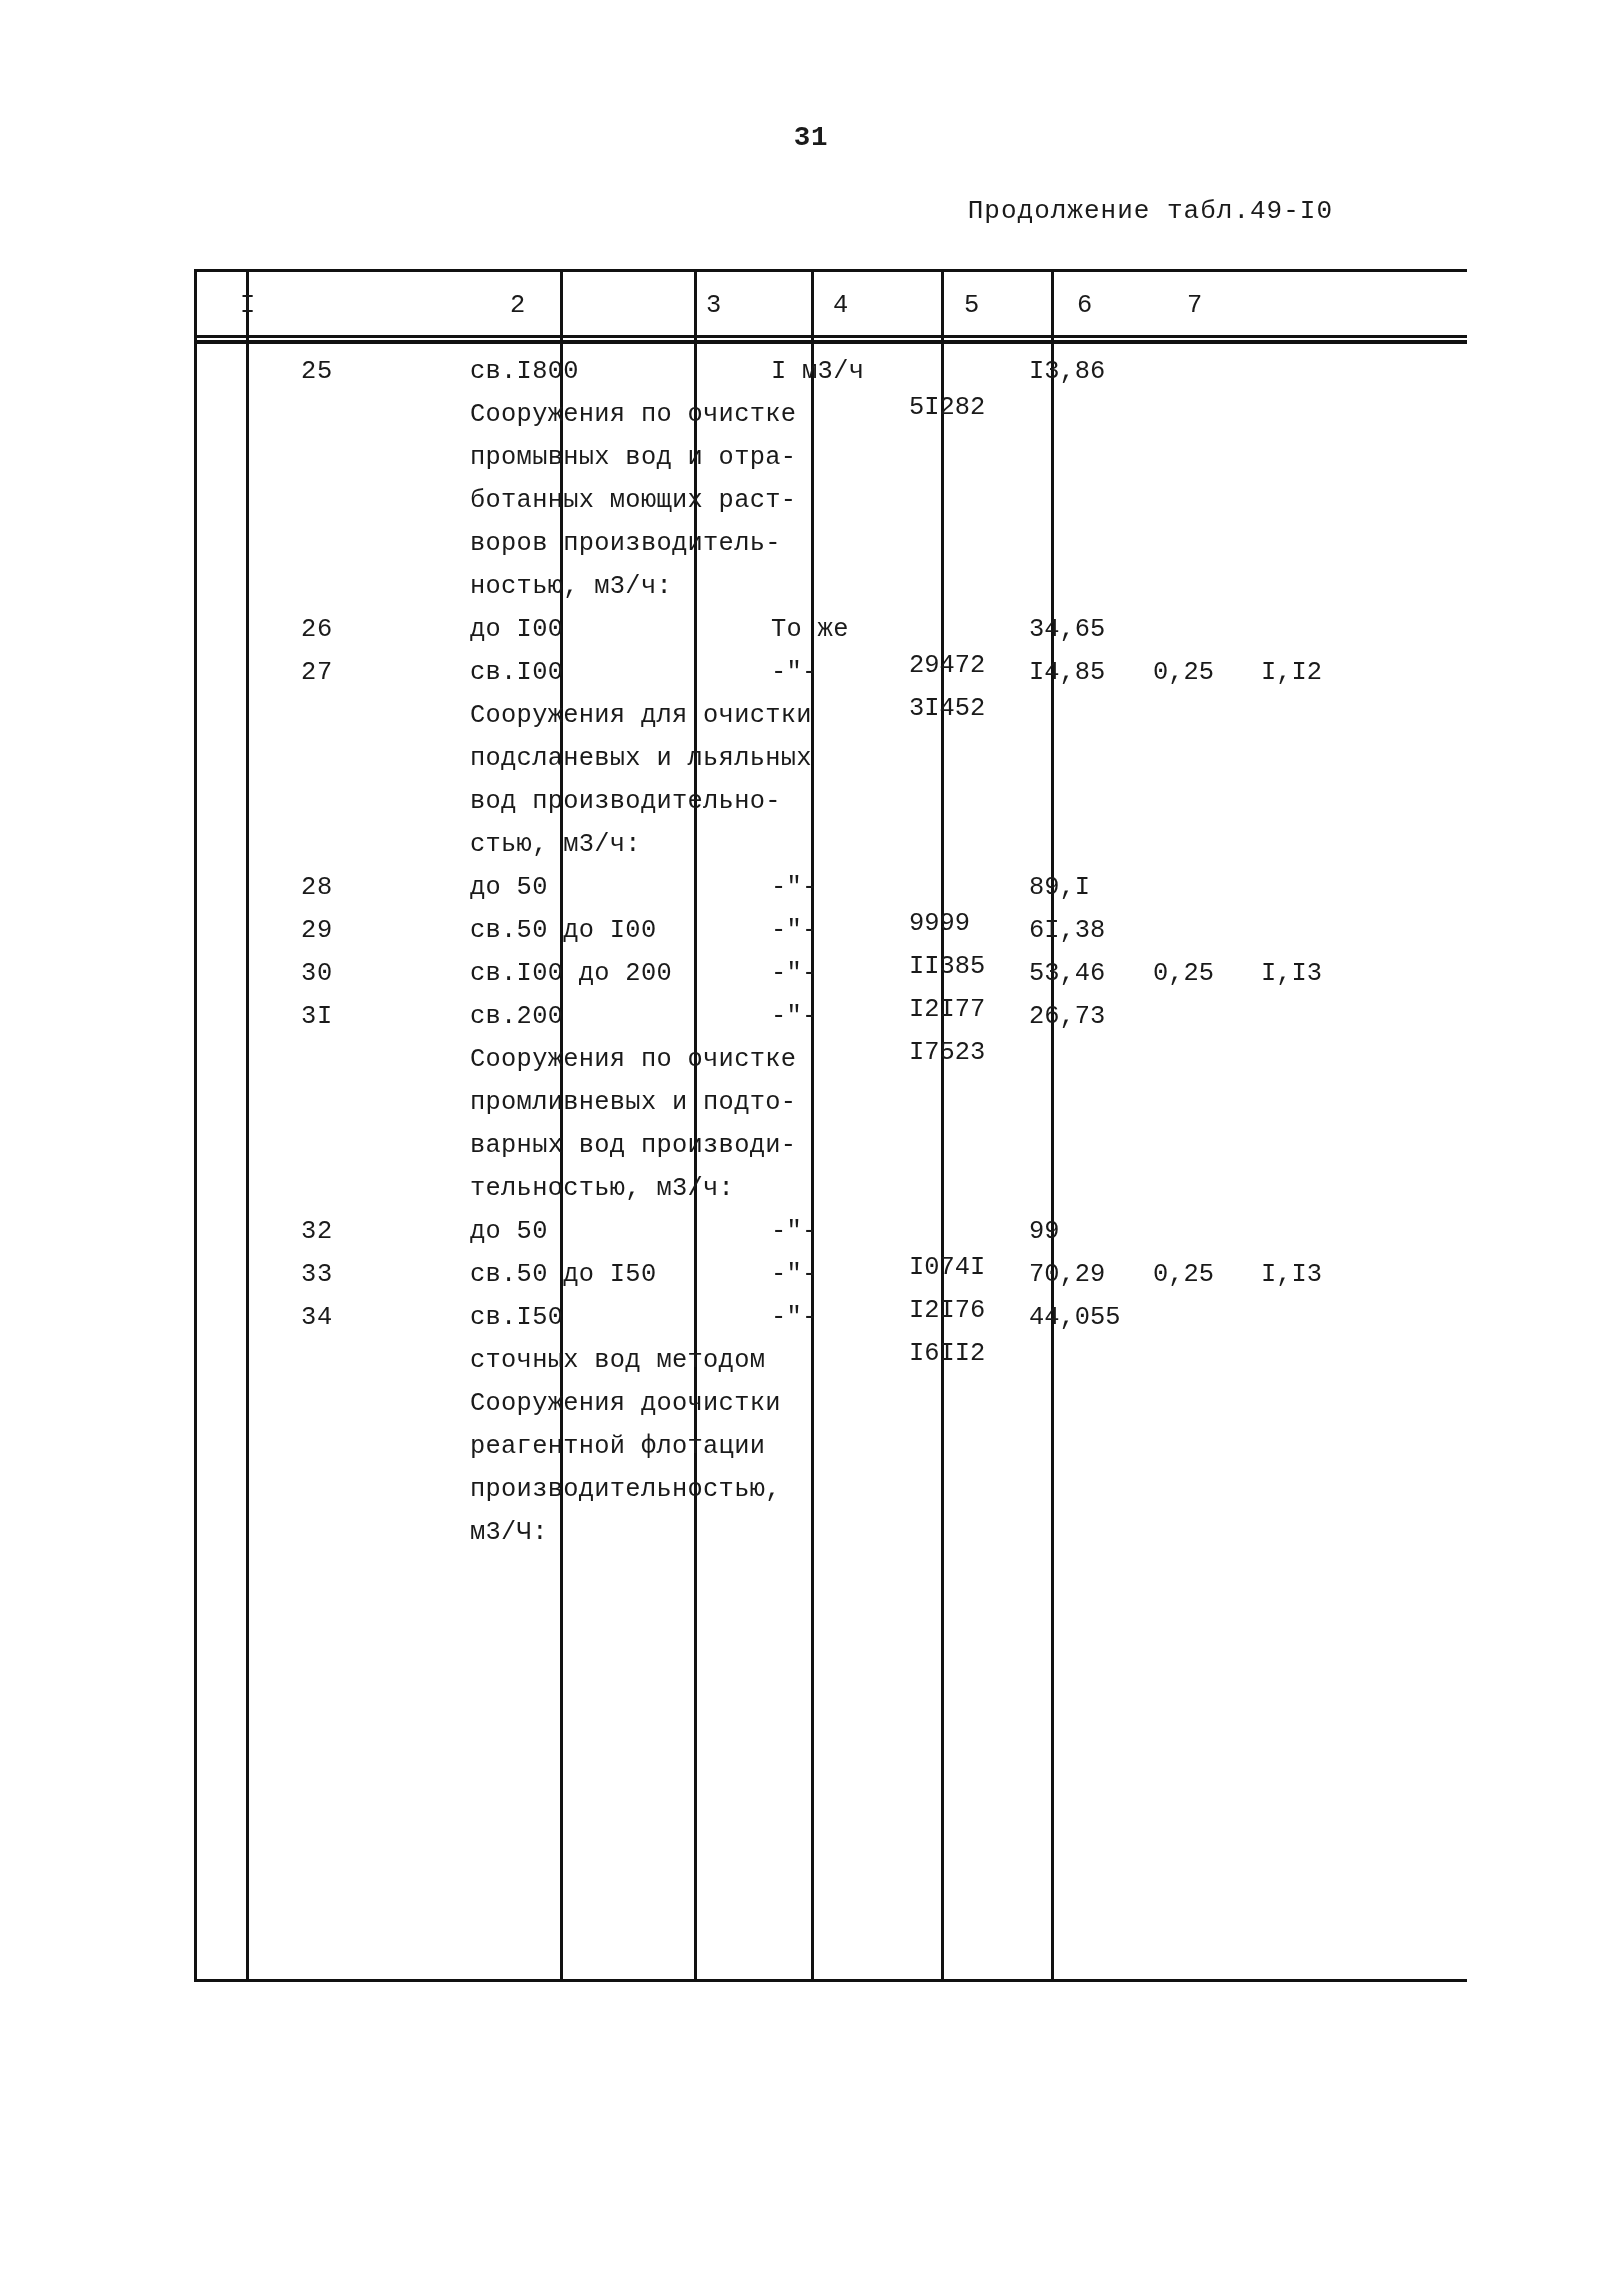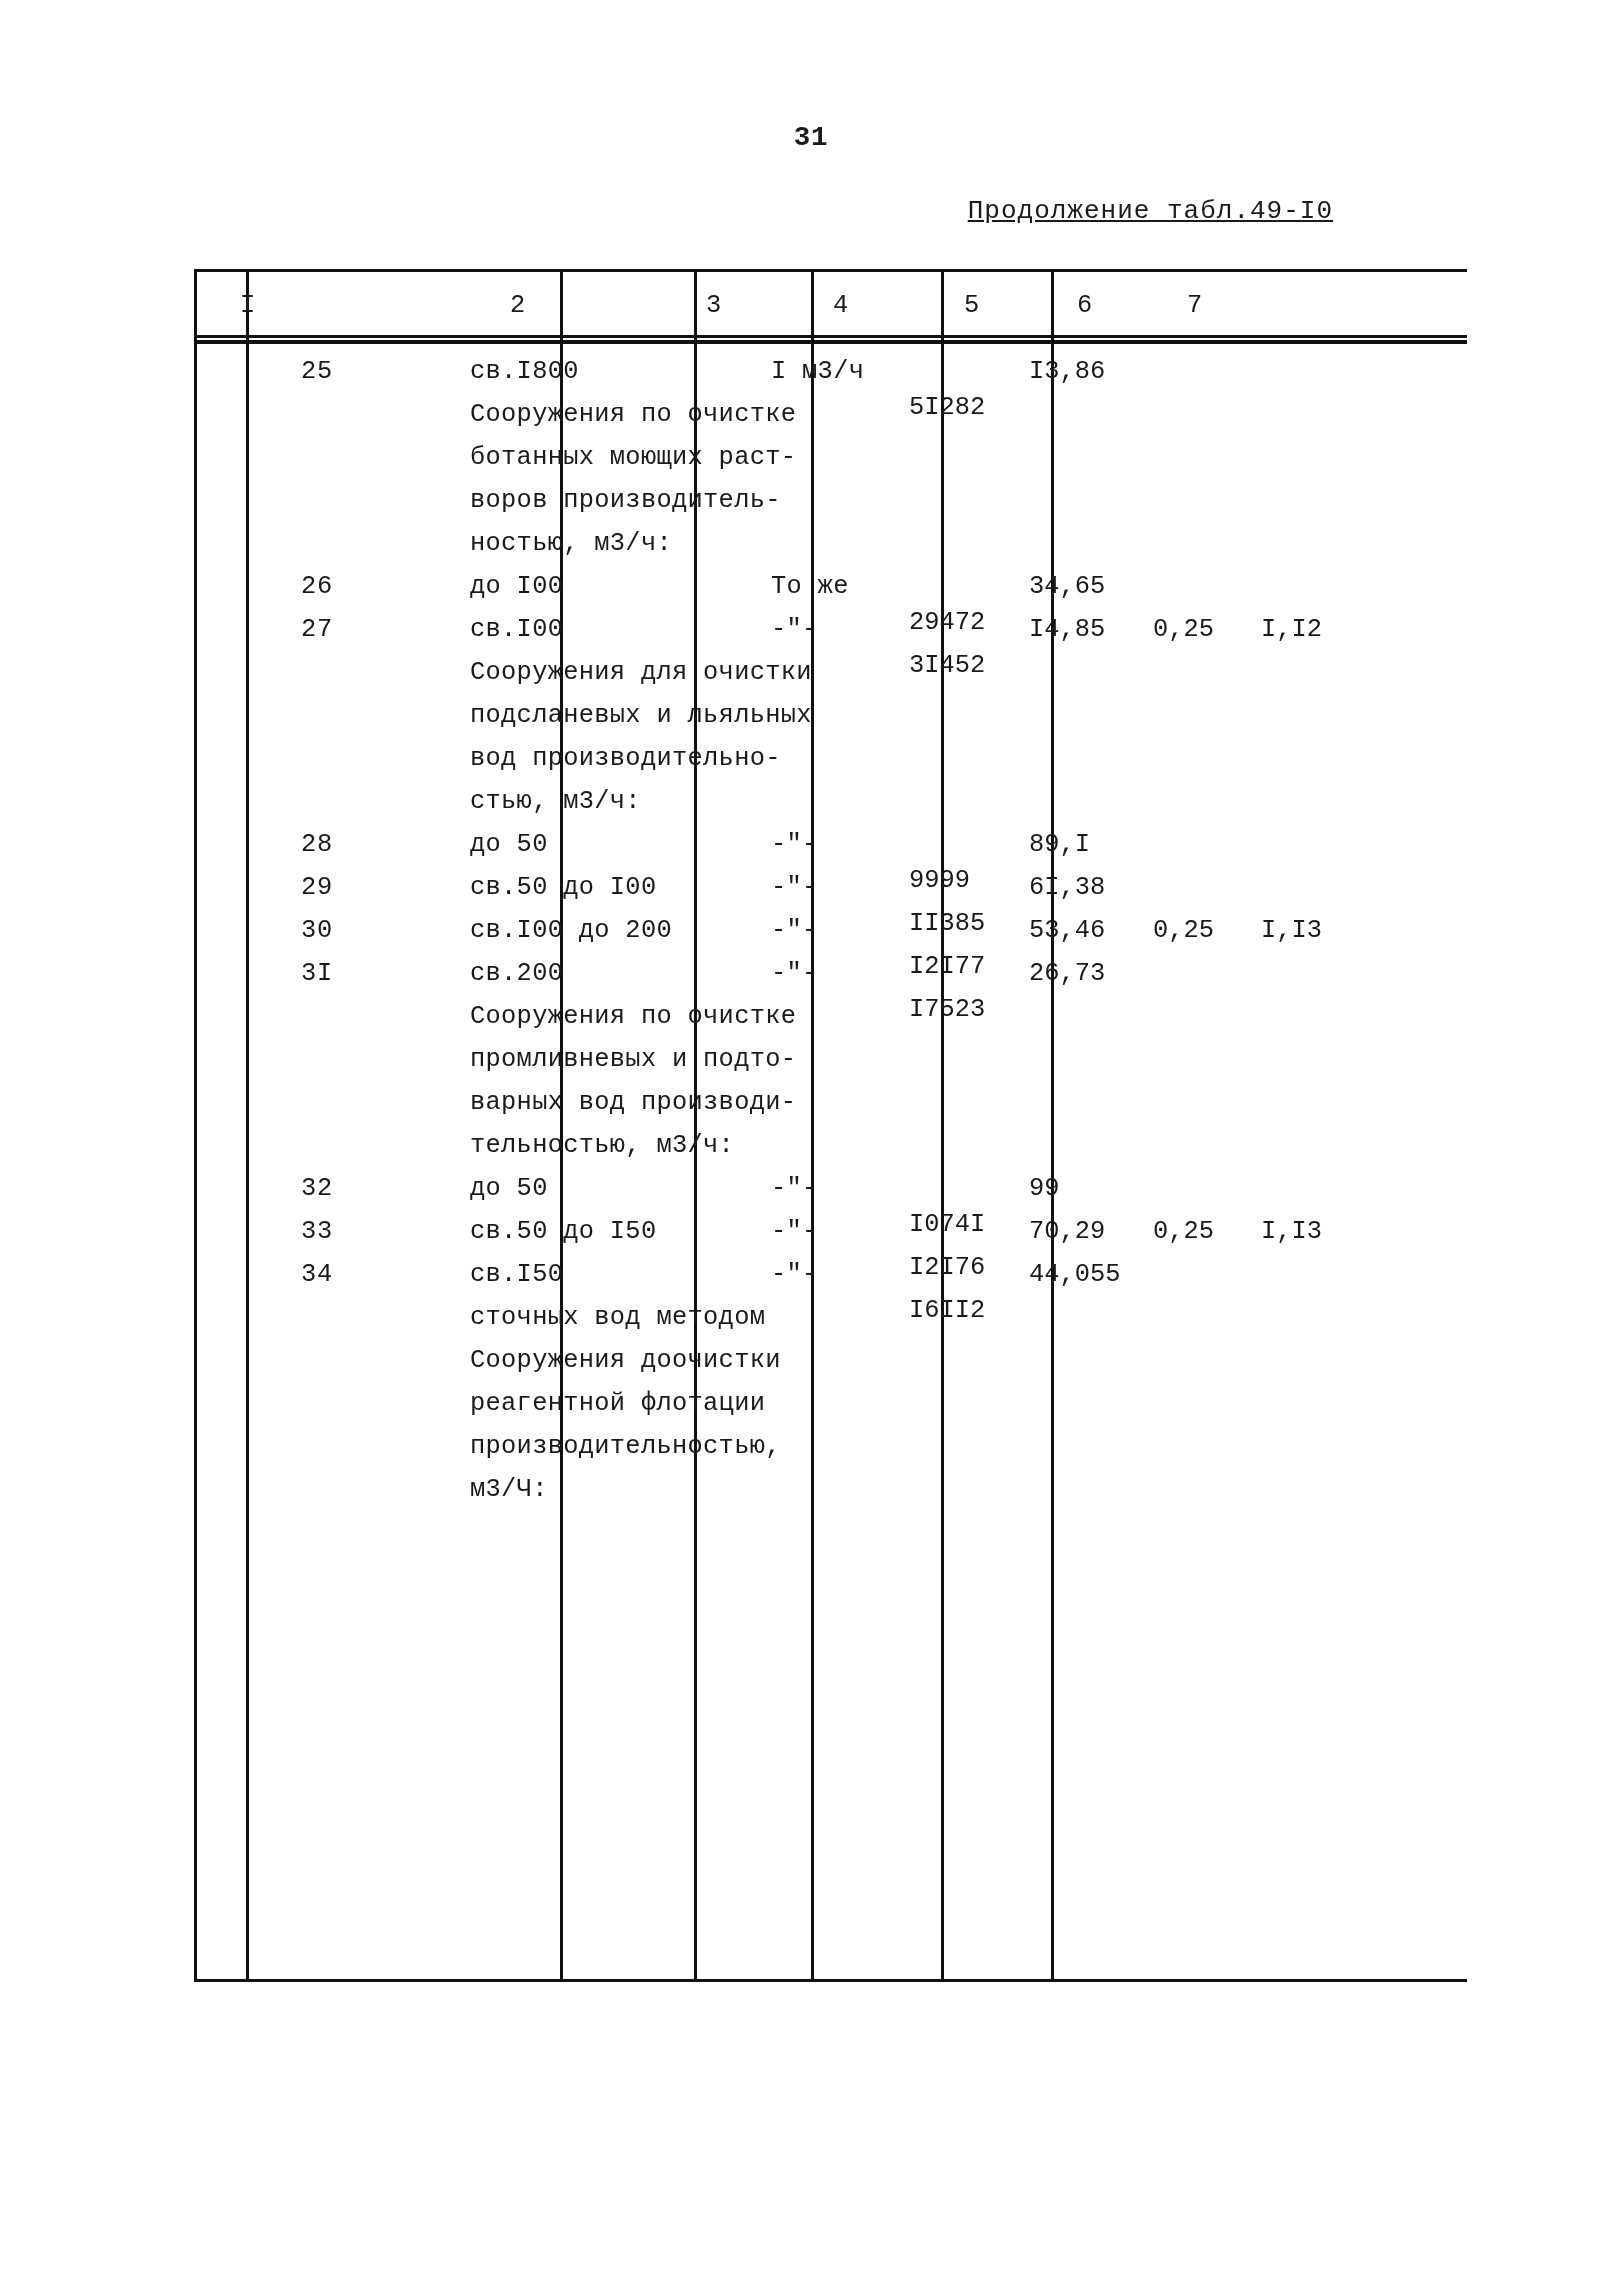--- a/index.html
+++ b/index.html
@@ -32,21 +32,20 @@
     letter-spacing: 0.7px;
     font-weight: 600;
   }
   .continuation {
     position: absolute;
     top: 196px;
     right: 289px;
     font-size: 26px;
     letter-spacing: 1px;
     white-space: nowrap;
-    text-decoration: underline;
   }
   
   .hr {
     position: absolute;
     left: 194px;
     width: 1273px;
     background: #111;
   }
   .hr-top    { top: 269px;  height: 3.4px; }
   .hr-head   { top: 335px;  height: 2.7px; }
@@ -168,20 +167,29 @@
     <div class="row">
       <div class="cell num col-num"></div>
       <div class="cell name col-name">Сооружения по очистке</div>
       <div class="cell unit col-unit"></div>
       <div class="cell col-v4"></div>
       <div class="cell col-v5"></div>
       <div class="cell col-v6"></div>
       <div class="cell col-v7"></div>
     </div>
 
+    <div class="row">
+      <div class="cell num col-num"></div>
+      <div class="cell name col-name">промывных вод и отра-</div>
+      <div class="cell unit col-unit"></div>
+      <div class="cell col-v4"></div>
+      <div class="cell col-v5"></div>
+      <div class="cell col-v6"></div>
+      <div class="cell col-v7"></div>
+    </div>
 
     <div class="row">
       <div class="cell num col-num"></div>
       <div class="cell name col-name">ботанных моющих раст-</div>
       <div class="cell unit col-unit"></div>
       <div class="cell col-v4"></div>
       <div class="cell col-v5"></div>
       <div class="cell col-v6"></div>
       <div class="cell col-v7"></div>
     </div>

